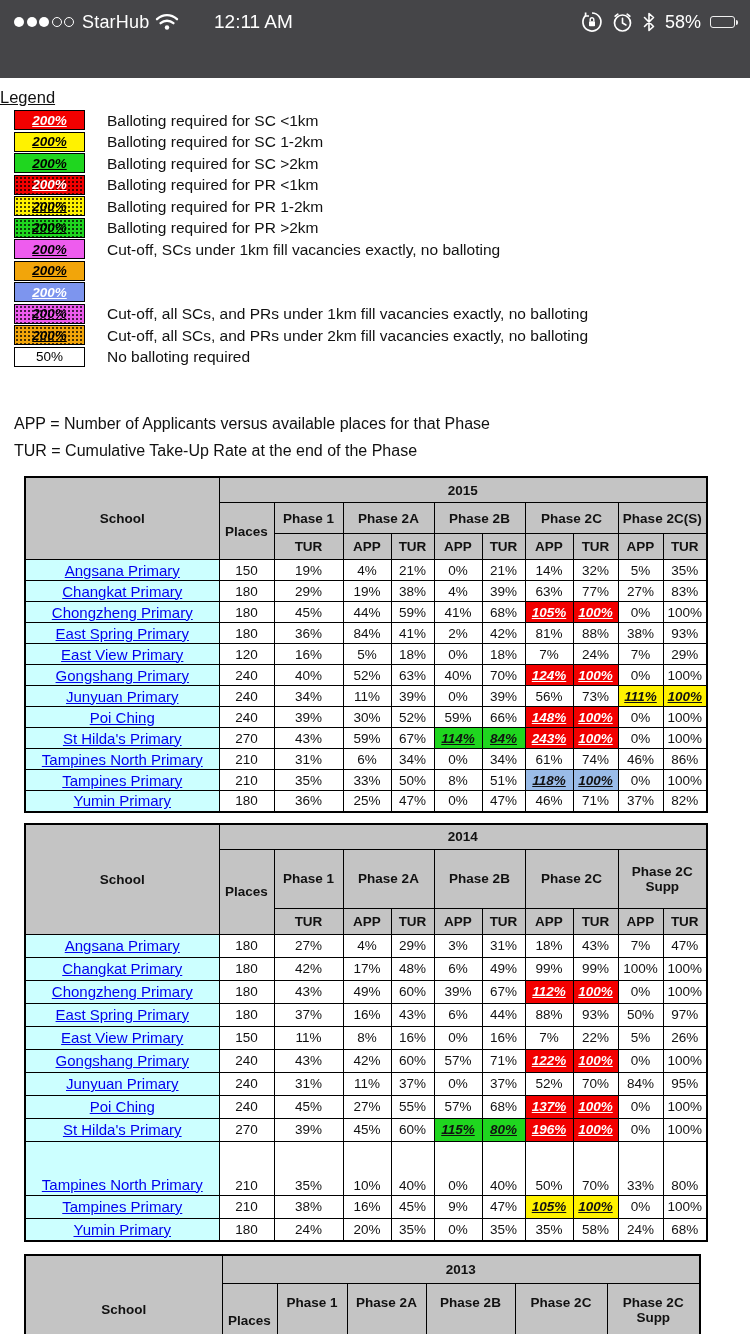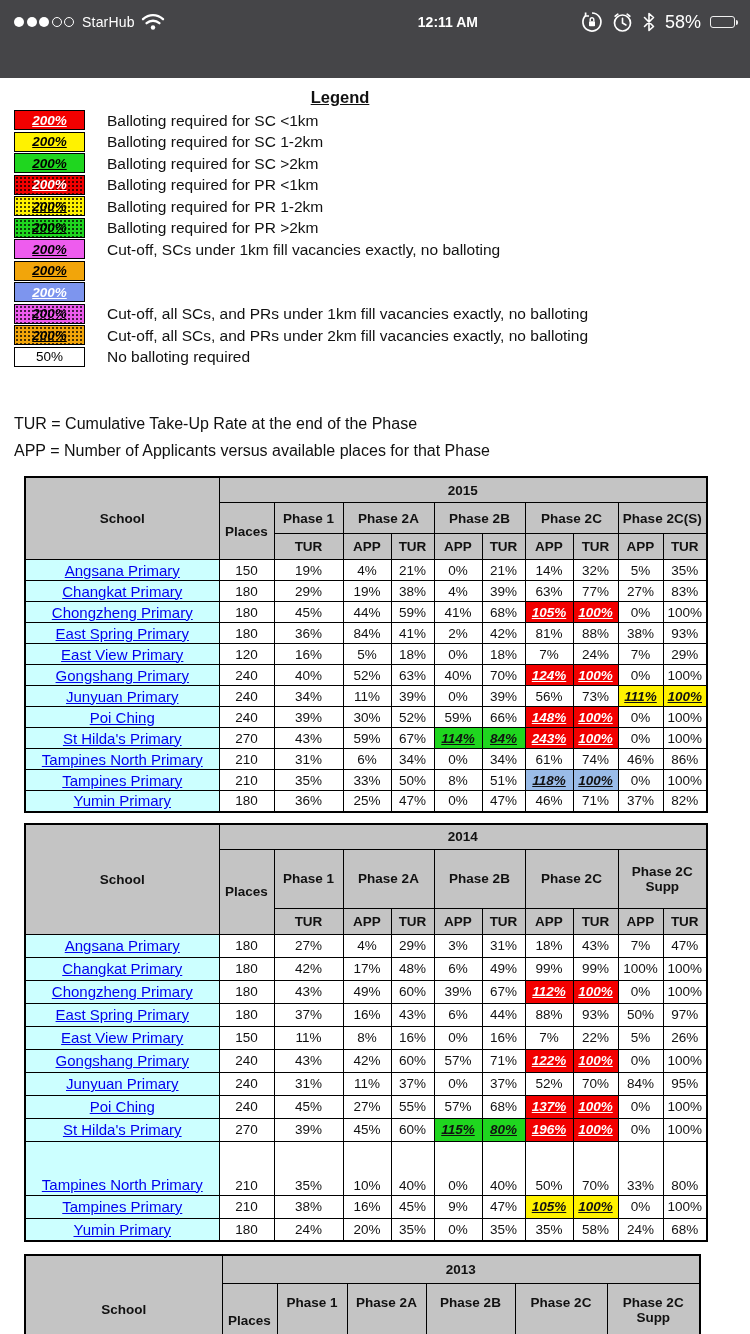--- a/index.html
+++ b/index.html
@@ -9,32 +9,32 @@
     margin:0 auto;
   }
   
   .chrome{height:78px;background:var(--c-chrome,#454548);color:#fff;}
   .status-row{height:40px;display:flex;align-items:center;padding:4px 12px 0 14px;box-sizing:border-box;}
   .status-left{display:flex;align-items:center;gap:6px;width:230px;}
   .sig-dots{display:flex;align-items:center;gap:2.5px;margin-right:2px;}
   .sig-dots i{width:10px;height:10px;border-radius:50%;display:inline-block;}
   .sig-dots i.f{background:#fff;}
   .sig-dots i.h{border:1.4px solid #fff;box-sizing:border-box;background:transparent;}
-  .carrier{font-size:14px;letter-spacing:.2px;}
-  .status-time{flex:1;text-align:right;font-size:14px;font-weight:700;margin-left:-30px;}
+  .carrier{font-size:18px;letter-spacing:.2px;}
+  .status-time{flex:1;text-align:left;font-size:19px;font-weight:400;margin-left:-30px;}
   .status-right{display:flex;align-items:center;gap:9px;justify-content:flex-end;width:260px;}
   .batt-pct{font-size:18px;}
   .batt{display:flex;align-items:center;}
   .batt-body{width:25px;height:12px;border:1px solid #efefef;border-radius:3px;padding:1px;box-sizing:border-box;}
   .batt-fill{height:100%;background:#fff;border-radius:1px;}
   .batt-tip{width:2px;height:5px;background:#efefef;border-radius:0 2px 2px 0;margin-left:1px;}
   .url-row{height:38px;display:flex;align-items:center;justify-content:center;}
   .url-text{font-size:21px;color:#e6e6e6;letter-spacing:.2px;}
   
-  .legend-title{width:680px;text-align:center;margin-top:10px;font-size:16.5px;font-weight:700;text-decoration:underline;height:22px;}
+  .legend-title{width:680px;text-align:left;margin-top:10px;font-size:16.5px;font-weight:400;text-decoration:underline;height:22px;}
   .legend-rows{margin-left:14px;}
   .legend-row{display:flex;align-items:center;height:21.5px;}
   .swatch{width:71px;height:20px;border:1px solid #000;margin-top:-1px;display:flex;align-items:center;justify-content:center;
           font-size:13.5px;font-weight:700;font-style:italic;text-decoration:underline;box-sizing:border-box;flex:none;}
   .swatch.plain{font-weight:400;font-style:normal;text-decoration:none;background:#fff;}
   .dotted{background-image:radial-gradient(circle, rgba(0,0,0,.7) .9px, transparent 1.15px);background-size:4px 4px;}
   .sw-red{background-color:var(--c-red);}
   .sw-yellow{background-color:var(--c-yellow);}
   .sw-green{background-color:var(--c-green);}
   .sw-magenta{background-color:var(--c-magenta);}
@@ -171,22 +171,22 @@
           <div class="swatch sw-orange dotted" style="color: rgb(0, 0, 0);">200%</div>
           <span class="legend-label">Cut-off, all SCs, and PRs under 2km fill vacancies exactly, no balloting</span>
         </div>
         <div class="legend-row">
           <div class="swatch sw-white plain" style="color: rgb(0, 0, 0);">50%</div>
           <span class="legend-label">No balloting required</span>
         </div>
       </div>
 
     <div class="defs">
+      <div>APP = Number of Applicants versus available places for that Phase</div>
       <div>TUR = Cumulative Take-Up Rate at the end of the Phase</div>
-      <div>APP = Number of Applicants versus available places for that Phase</div>
     </div>
 
     <div id="tables">
         <div class="tbl-wrap tw-0">
           <table class="grid t2015">
             <colgroup>
               <col style="width: 194px;">
               <col style="width: 55px;">
               <col style="width: 69px;">
               <col style="width: 48px;">

